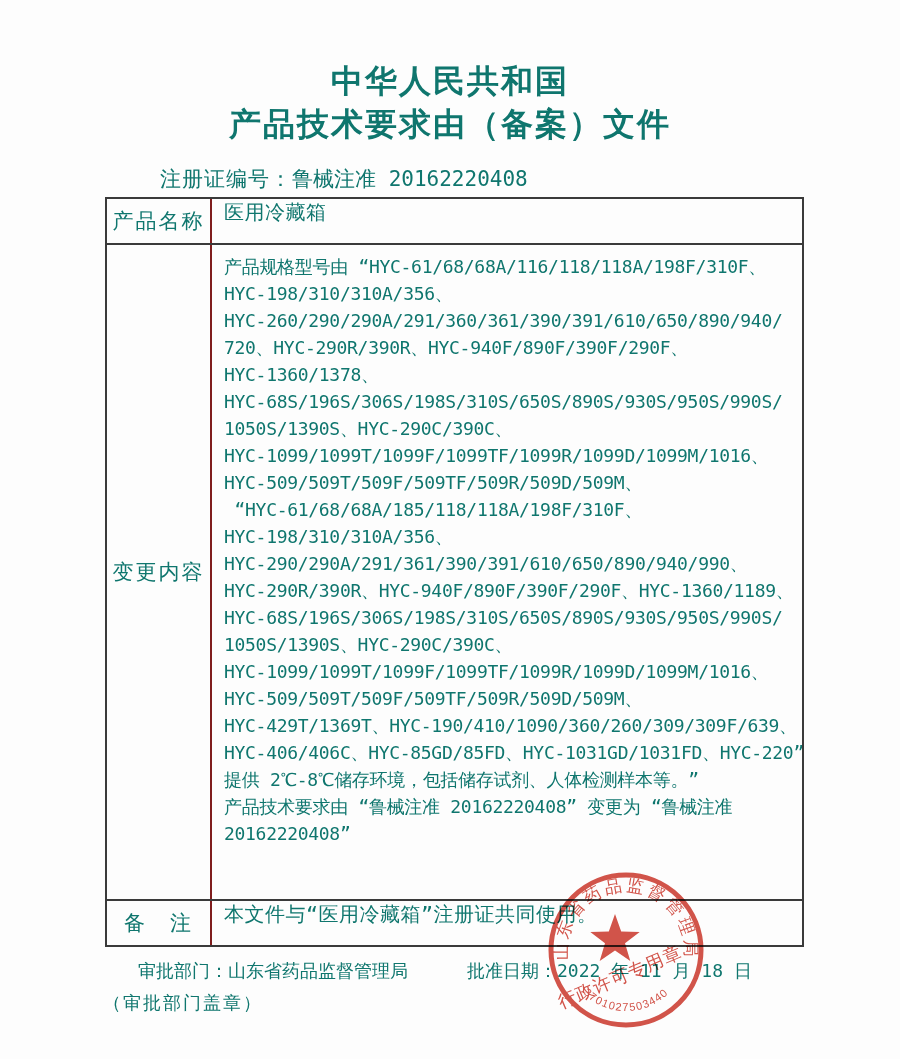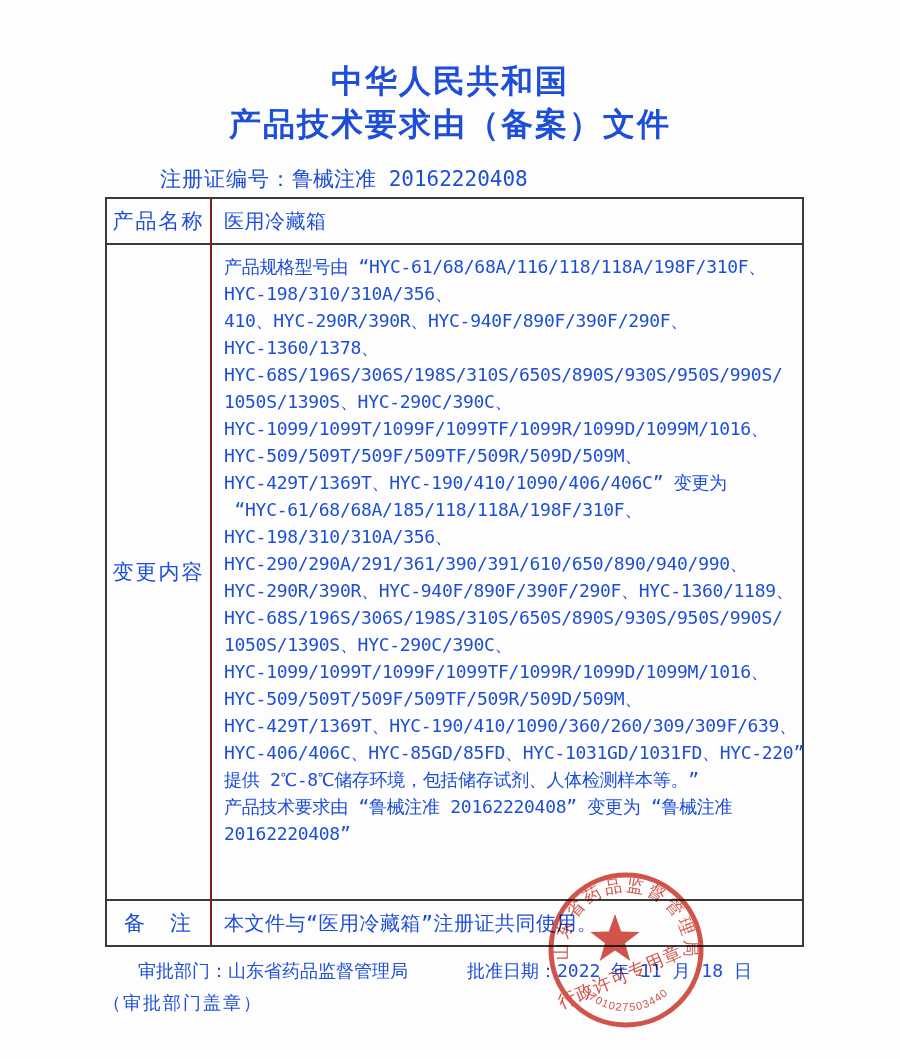--- a/index.html
+++ b/index.html
@@ -1,33 +1,33 @@
 <!DOCTYPE html>
 <html><head>
 <meta charset="utf-8">
 <style>
   html,body{margin:0;padding:0;background:#fff;}
   .page{position:relative;width:900px;height:1059px;background:#fdfdfd;overflow:hidden;
-        font-family:"Liberation Sans",sans-serif;color:#1d4ed8;}
+        font-family:"Liberation Sans",sans-serif;color:#0f766e;}
 
   .title-block{position:absolute;top:60px;left:0;width:100%;text-align:center;
                font-weight:700;font-size:32px;line-height:43px;letter-spacing:2px;}
 
   .reg-line{position:absolute;top:165px;left:160px;font-size:21px;letter-spacing:1px;}
   .reg-line .mono{font-family:"DejaVu Sans Mono",monospace;letter-spacing:0;}
 
   .doc-table{position:absolute;top:197px;left:105px;width:695px;
              border:2px solid #3a3a3a;background:transparent;}
   .trow{display:flex;border-top:2px solid #3a3a3a;}
   .trow:first-child{border-top:none;}
   .cell-label{width:103px;min-width:103px;border-right:2px solid #7f1d1d;
               display:flex;align-items:center;justify-content:center;
               font-size:21px;letter-spacing:2px;}
   .cell-content{flex:1;overflow:hidden;padding:0 8px 0 12px;
-                display:flex;flex-direction:column;justify-content:center;}
+                display:flex;flex-direction:column;}
   .row-product{height:44px;}
   .row-change{height:654px;}
   .row-note{height:44px;}
   .row-change .cell-content{justify-content:flex-start;padding-top:8px;}
 
   .line{white-space:pre;font-size:18px;line-height:27px;letter-spacing:-0.3px;
         font-family:"DejaVu Sans Mono",monospace;}
   .row-product .line,.row-note .line{font-size:20px;letter-spacing:0.5px;}
 
   .approval-dept{position:absolute;top:959px;left:138px;font-size:18px;}
@@ -58,27 +58,27 @@
       <div class="cell-label">产品名称</div>
       <div class="cell-content">
           <div class="line">医用冷藏箱</div>
         </div>
     </div>
     <div class="trow row-change">
       <div class="cell-label">变更内容</div>
       <div class="cell-content">
           <div class="line">产品规格型号由 “HYC-61/68/68A/116/118/118A/198F/310F、</div>
           <div class="line">HYC-198/310/310A/356、</div>
-          <div class="line">410、HYC-290R/390R、HYC-940F/890F/390F/290F、</div>
+          <div class="line">HYC-260/290/290A/291/360/361/390/391/610/650/890/940/</div>
+          <div class="line">720、HYC-290R/390R、HYC-940F/890F/390F/290F、</div>
           <div class="line">HYC-1360/1378、</div>
           <div class="line">HYC-68S/196S/306S/198S/310S/650S/890S/930S/950S/990S/</div>
           <div class="line">1050S/1390S、HYC-290C/390C、</div>
           <div class="line">HYC-1099/1099T/1099F/1099TF/1099R/1099D/1099M/1016、</div>
           <div class="line">HYC-509/509T/509F/509TF/509R/509D/509M、</div>
-          <div class="line">HYC-429T/1369T、HYC-190/410/1090/406/406C” 变更为</div>
           <div class="line"> “HYC-61/68/68A/185/118/118A/198F/310F、</div>
           <div class="line">HYC-198/310/310A/356、</div>
           <div class="line">HYC-290/290A/291/361/390/391/610/650/890/940/990、</div>
           <div class="line">HYC-290R/390R、HYC-940F/890F/390F/290F、HYC-1360/1189、</div>
           <div class="line">HYC-68S/196S/306S/198S/310S/650S/890S/930S/950S/990S/</div>
           <div class="line">1050S/1390S、HYC-290C/390C、</div>
           <div class="line">HYC-1099/1099T/1099F/1099TF/1099R/1099D/1099M/1016、</div>
           <div class="line">HYC-509/509T/509F/509TF/509R/509D/509M、</div>
           <div class="line">HYC-429T/1369T、HYC-190/410/1090/360/260/309/309F/639、</div>
           <div class="line">HYC-406/406C、HYC-85GD/85FD、HYC-1031GD/1031FD、HYC-220”</div>

